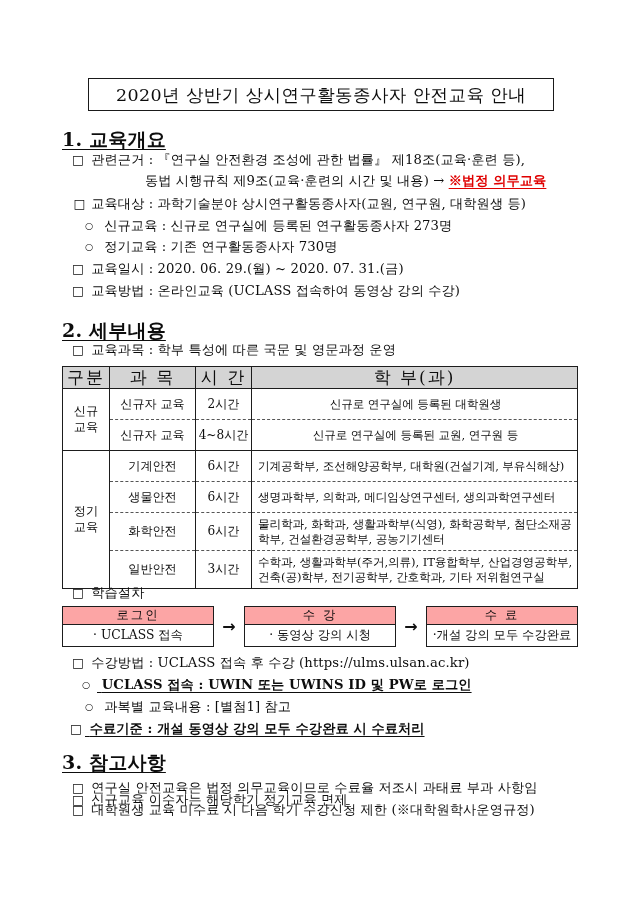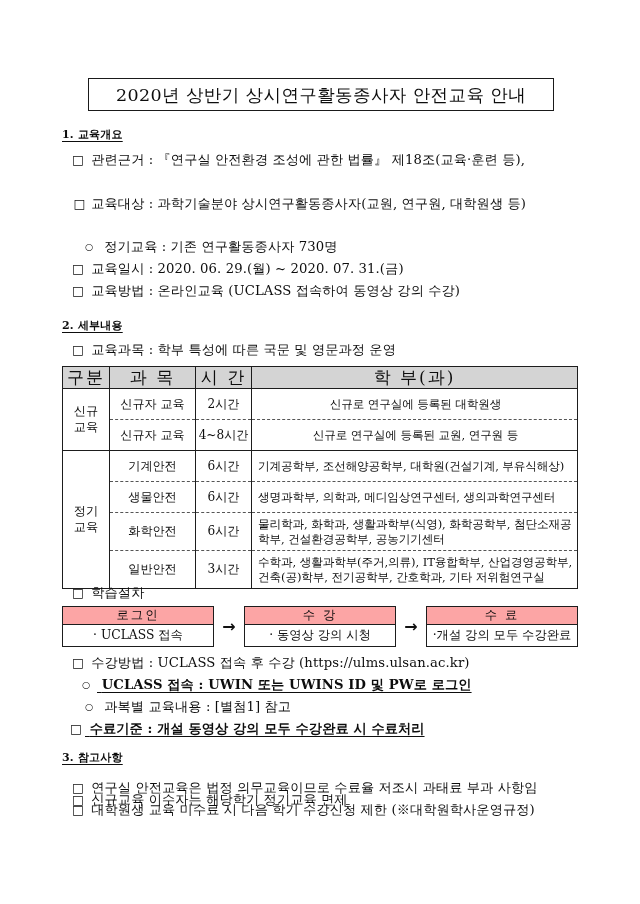--- a/index.html
+++ b/index.html
@@ -39,21 +39,21 @@
   .title-text {
     font-size: 17.5px;
     letter-spacing: 0.4px;
     font-weight: 400;
     white-space: nowrap;
   }
 
   
   .sec-head {
     position: absolute;
-    font-size: 11px;
+    font-size: 19px;
     font-weight: bold;
     text-decoration: underline;
     text-underline-offset: 3px;
     letter-spacing: 0.2px;
     white-space: nowrap;
   }
   #sec1-head { left: 62px; top: 127px; }
   #sec2-head { left: 62px; top: 318px; }
   #sec3-head { left: 62px; top: 750px; }
 
@@ -174,25 +174,32 @@
   <div class="title-wrap">
     <span class="title-text">2020년 상반기 상시연구활동종사자 안전교육 안내</span>
   </div>
 
   <div class="sec-head" id="sec1-head">1. 교육개요</div>
 
   <div class="line sq" style="left:72px; top:152px;">
     <span>관련근거 : 『연구실 안전환경 조성에 관한 법률』 제18조(교육·훈련 등),</span>
   </div>
 
+  <div class="line" style="left:145px; top:173px;">
+    <span>동법 시행규칙 제9조(교육·훈련의 시간 및 내용) →</span>
+    <span class="red">※법정 의무교육</span>
+  </div>
 
   <div class="line sq" style="left:72px; top:196px;text-align:center;">
     <span>교육대상 : 과학기술분야 상시연구활동종사자(교원, 연구원, 대학원생 등)</span>
   </div>
 
+  <div class="line ci" style="left:85px; top:218px;">
+    <span>신규교육 : 신규로 연구실에 등록된 연구활동종사자 273명</span>
+  </div>
 
   <div class="line ci" style="left:85px; top:239px;">
     <span>정기교육 : 기존 연구활동종사자 730명</span>
   </div>
 
   <div class="line sq" style="left:72px; top:261px;">
     <span>교육일시 : 2020. 06. 29.(월) ~ 2020. 07. 31.(금)</span>
   </div>
 
   <div class="line sq" style="left:72px; top:283px;">

